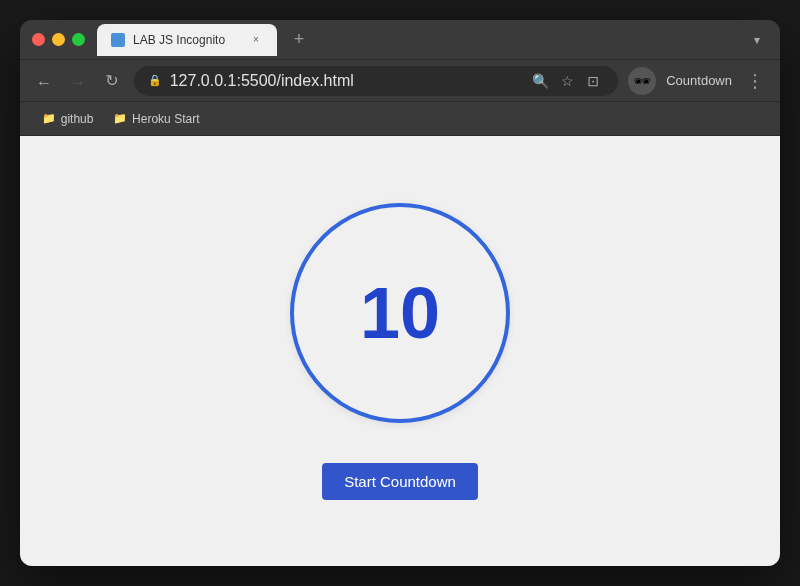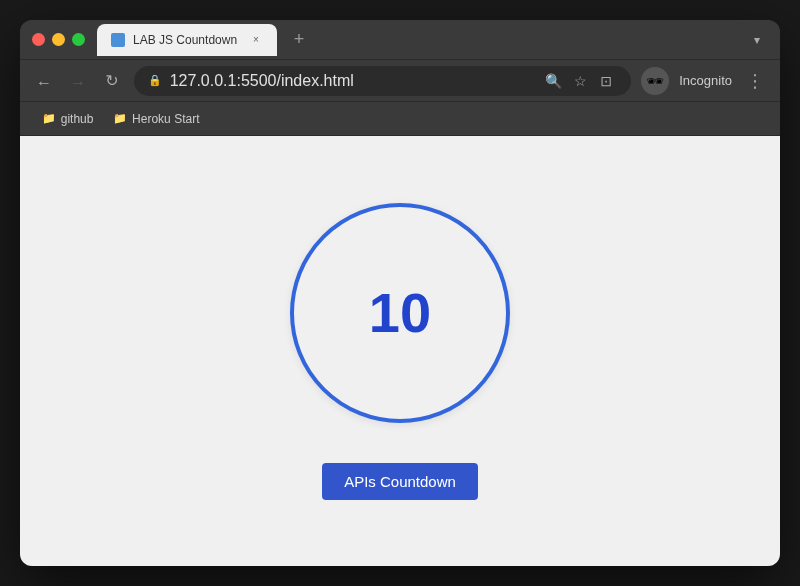--- a/index.html
+++ b/index.html
@@ -248,21 +248,21 @@
       border-radius: 50%;
       border: 4px solid #3366dd;
       display: flex;
       align-items: center;
       justify-content: center;
       background: #f0f0f0;
       box-shadow: 0 2px 8px rgba(0,0,0,0.08);
     }
 
     .countdown-number {
-      font-size: 56px;
+      font-size: 72px;
       font-weight: bold;
       color: #2244cc;
       line-height: 1;
       text-align: right;
     }
 
     .start-btn {
       background: #3355cc;
       color: white;
       border: none;
@@ -281,21 +281,21 @@
 
   <div class="titlebar">
     <div class="traffic-lights">
       <div class="traffic-light tl-close"></div>
       <div class="traffic-light tl-minimize"></div>
       <div class="traffic-light tl-maximize"></div>
     </div>
     <div class="tabs">
       <div class="tab">
         <div class="tab-favicon"></div>
-        <span class="tab-title">LAB JS Countdown</span>
+        <span class="tab-title">LAB JS Incognito</span>
         <span class="tab-close">×</span>
       </div>
       <div class="new-tab-btn">+</div>
       <div class="tab-dropdown">▾</div>
     </div>
   </div>
 
   <div class="addressbar">
     <div class="nav-btn">←</div>
     <div class="nav-btn disabled">→</div>
@@ -305,35 +305,35 @@
       <span class="address-text">127.0.0.1:5500/index.html</span>
       <div class="address-icons">
         <span class="addr-icon">🔍</span>
         <span class="addr-icon">☆</span>
         <span class="addr-icon">⊡</span>
       </div>
     </div>
     <div class="profile-btn">
       <span>🕶</span>
     </div>
-    <span style="color:#ccc;font-size:13px;">Incognito</span>
+    <span style="color:#ccc;font-size:13px;">Countdown</span>
     <div class="menu-btn">⋮</div>
   </div>
 
   <div class="bookmarksbar">
     <div class="bookmark-item">
       <span class="bookmark-icon">📁</span>
       <span>github</span>
     </div>
     <div class="bookmark-item">
       <span class="bookmark-icon">📁</span>
       <span>Heroku Start</span>
     </div>
   </div>
 
   <div class="page-content">
     <div class="countdown-circle">
       <span class="countdown-number">10</span>
     </div>
-    <button class="start-btn">APIs Countdown</button>
+    <button class="start-btn">Start Countdown</button>
   </div>
 
 </div>
 
 </body></html>

